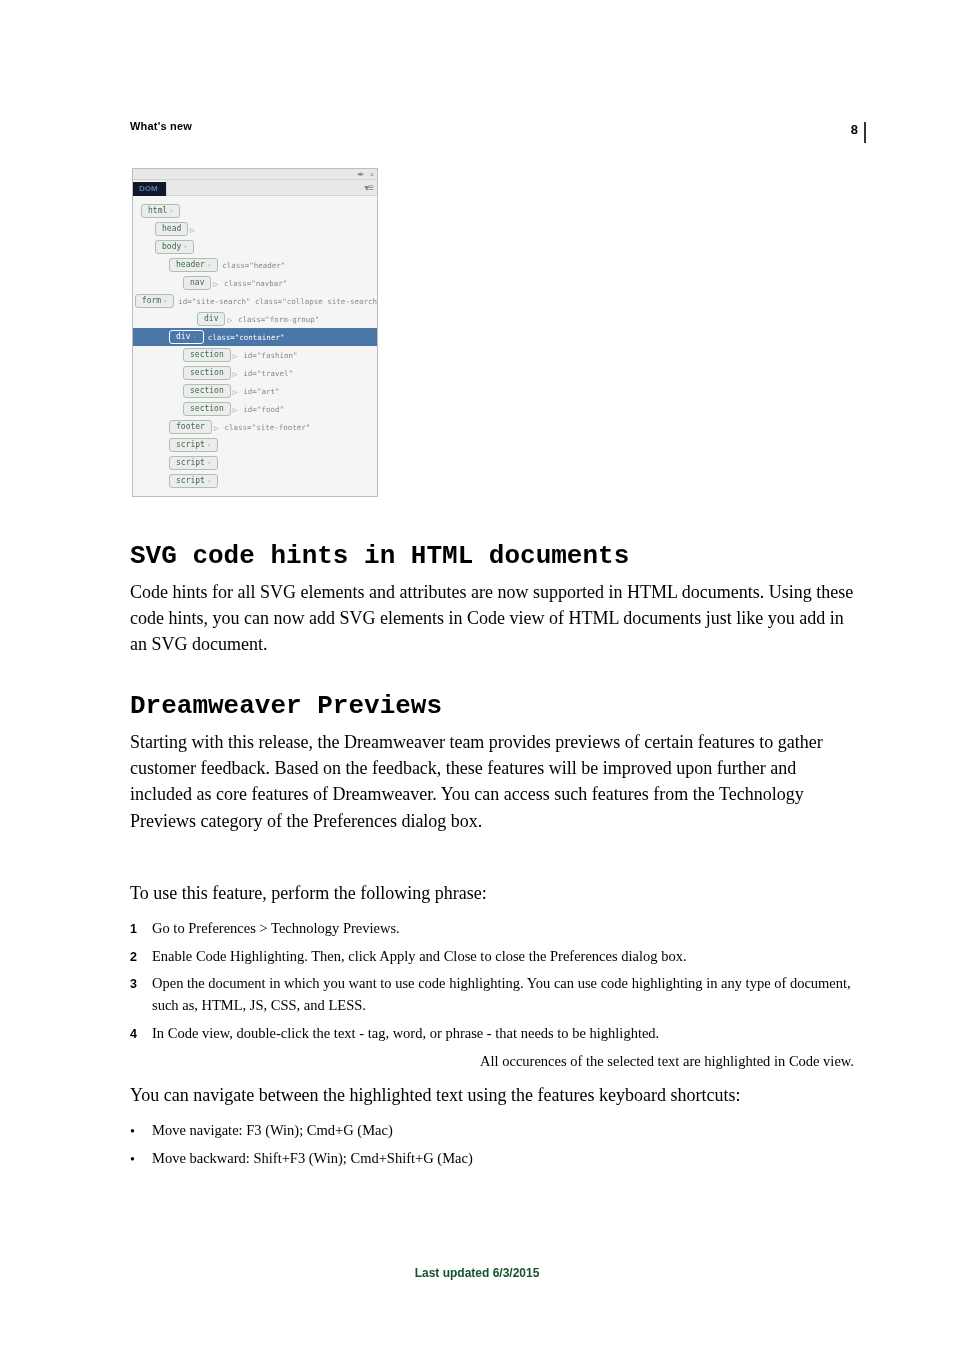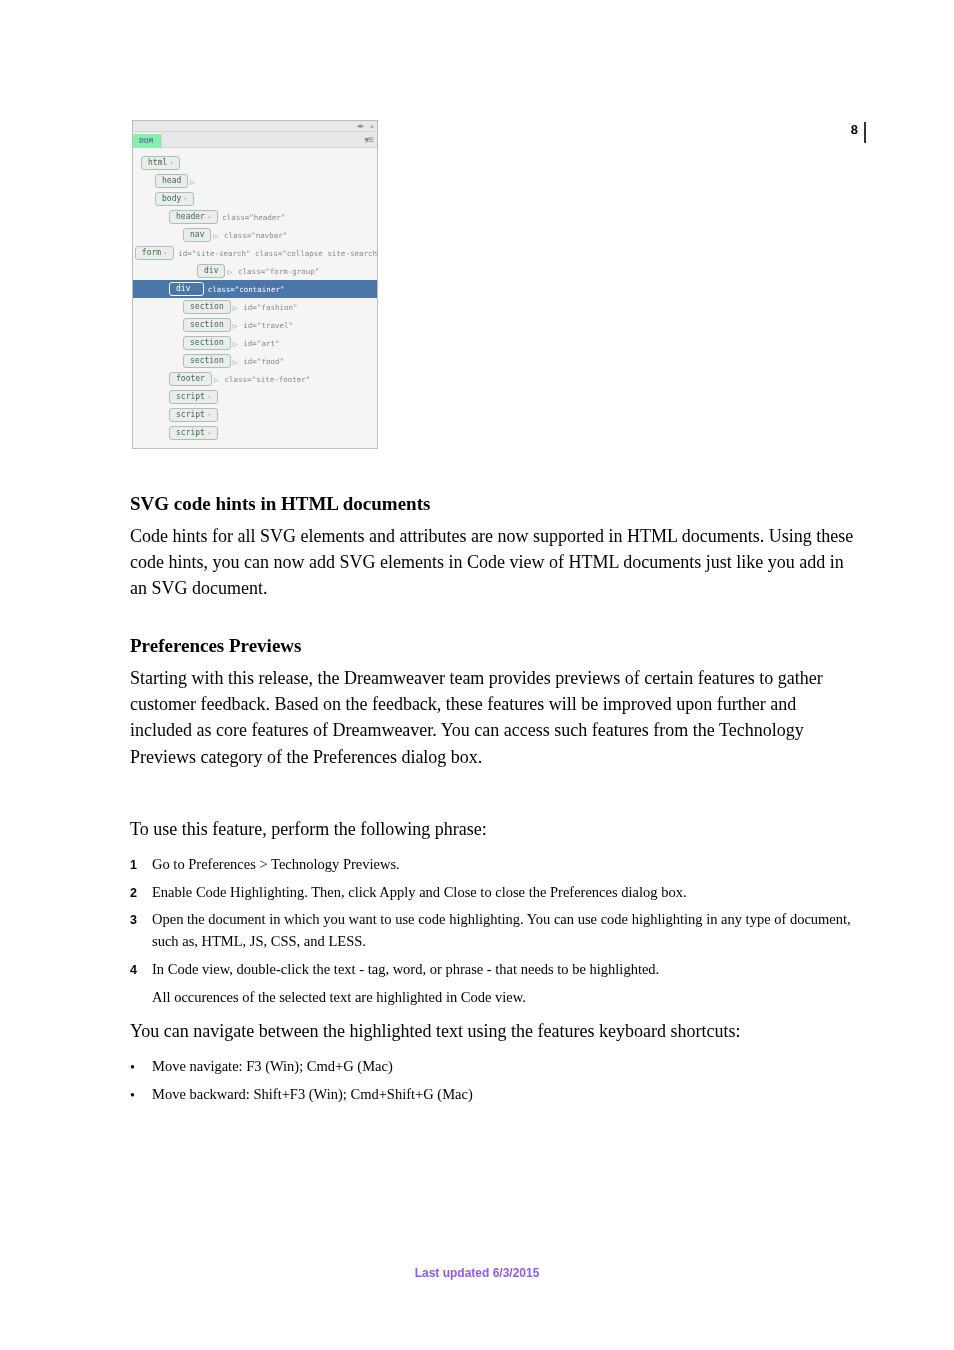--- a/index.html
+++ b/index.html
@@ -28,23 +28,23 @@
     font-size: 13px;
   }
   .breadcrumb {
     font-family: "Myriad Pro", "Helvetica Neue", Arial, sans-serif;
     font-weight: 700;
     font-size: 11px;
     letter-spacing: 0.2px;
     margin-bottom: 36px;
   }
   h2 {
-    font-family: Liberation Serif, serif;
+    font-family: Liberation Mono, monospace;
     font-weight: 700;
-    font-size: 19px;
+    font-size: 26px;
     margin: 0 0 8px 0;
   }
   p.body {
     font-size: 18px;
     line-height: 1.45;
     margin: 0 0 12px 0;
   }
   .steps {
     font-size: 14.5px;
     line-height: 1.5;
@@ -66,31 +66,32 @@
     flex-shrink: 0;
     font-size: 14px;
     padding-top: 1px;
   }
   .steps .txt {
     flex: 1;
   }
   .steps .sub {
     margin-left: 22px;
     margin-bottom: 10px;
+    text-align: right;
   }
   .footer {
     position: absolute;
     bottom: 70px;
     left: 0;
     width: 100%;
     text-align: center;
     font-family: "Myriad Pro", "Helvetica Neue", Arial, sans-serif;
     font-weight: 600;
     font-size: 12px;
-    color: #8b5cf6;
+    color: #14532d;
   }
   .gap-lg { height: 34px; }
   .gap-md { height: 22px; }
 
   
   .dom-panel {
     width: 244px;
     border: 1px solid #bdbdbd;
     background: #f5f5f5;
     font-family: "Helvetica Neue", Arial, sans-serif;
@@ -114,33 +115,32 @@
   .dom-tabbar {
     display: flex;
     align-items: center;
     justify-content: space-between;
     background: #e8e8e8;
     border-bottom: 1px solid #d4d4d4;
     height: 15px;
     padding: 0 4px 0 0;
   }
   .dom-tab {
-    background: #86efac;
+    background: #0f172a;
     padding: 2px 8px 2px 6px;
     border-right: 1px solid #d4d4d4;
     font-size: 8px;
     color: #5a7ca0;
     font-weight: 600;
     height: 15px;
     box-sizing: border-box;
     display: flex;
     align-items: center;
     border-top: 1px solid #f5f5f5;
     margin-top: 1px;
-    font-family: Liberation Mono, monospace;
   }
   .dom-menu { font-size: 10px; color: #888; letter-spacing: -1px; }
   .dom-tree {
     padding: 6px 0 6px 0;
   }
   .dom-row {
     display: flex;
     align-items: center;
     height: 18px;
     white-space: nowrap;
@@ -188,20 +188,21 @@
 </style>
 </head>
 <body>
 
 <div class="page">
 
   <div class="page-num-wrap">
     <span>8</span>
   </div>
 
+  <div class="breadcrumb">What's new</div>
 
   <div class="dom-panel">
     <div class="dom-titlebar">
       <span>◂▸</span>
       <span>×</span>
     </div>
     <div class="dom-tabbar">
       <div class="dom-tab">DOM</div>
       <div class="dom-menu">▾≡</div>
     </div>
@@ -289,21 +290,21 @@
           <span class="tag">script<span class="caret">›</span></span>
         </div>
       </div>
   </div>
 
   <h2>SVG code hints in HTML documents</h2>
   <p class="body">Code hints for all SVG elements and attributes are now supported in HTML documents. Using these code hints, you can now add SVG elements in Code view of HTML documents just like you add in an SVG document.</p>
 
   <div class="gap-md"></div>
 
-  <h2>Preferences Previews</h2>
+  <h2>Dreamweaver Previews</h2>
   <p class="body">Starting with this release, the Dreamweaver team provides previews of certain features to gather customer feedback. Based on the feedback, these features will be improved upon further and included as core features of Dreamweaver. You can access such features from the Technology Previews category of the Preferences dialog box.</p>
 
   <div class="gap-lg"></div>
 
   <p class="body">To use this feature, perform the following phrase:</p>
 
   <div class="steps">
     <div class="row">
       <div class="num">1</div>
       <div class="txt">Go to Preferences &gt; Technology Previews.</div>

